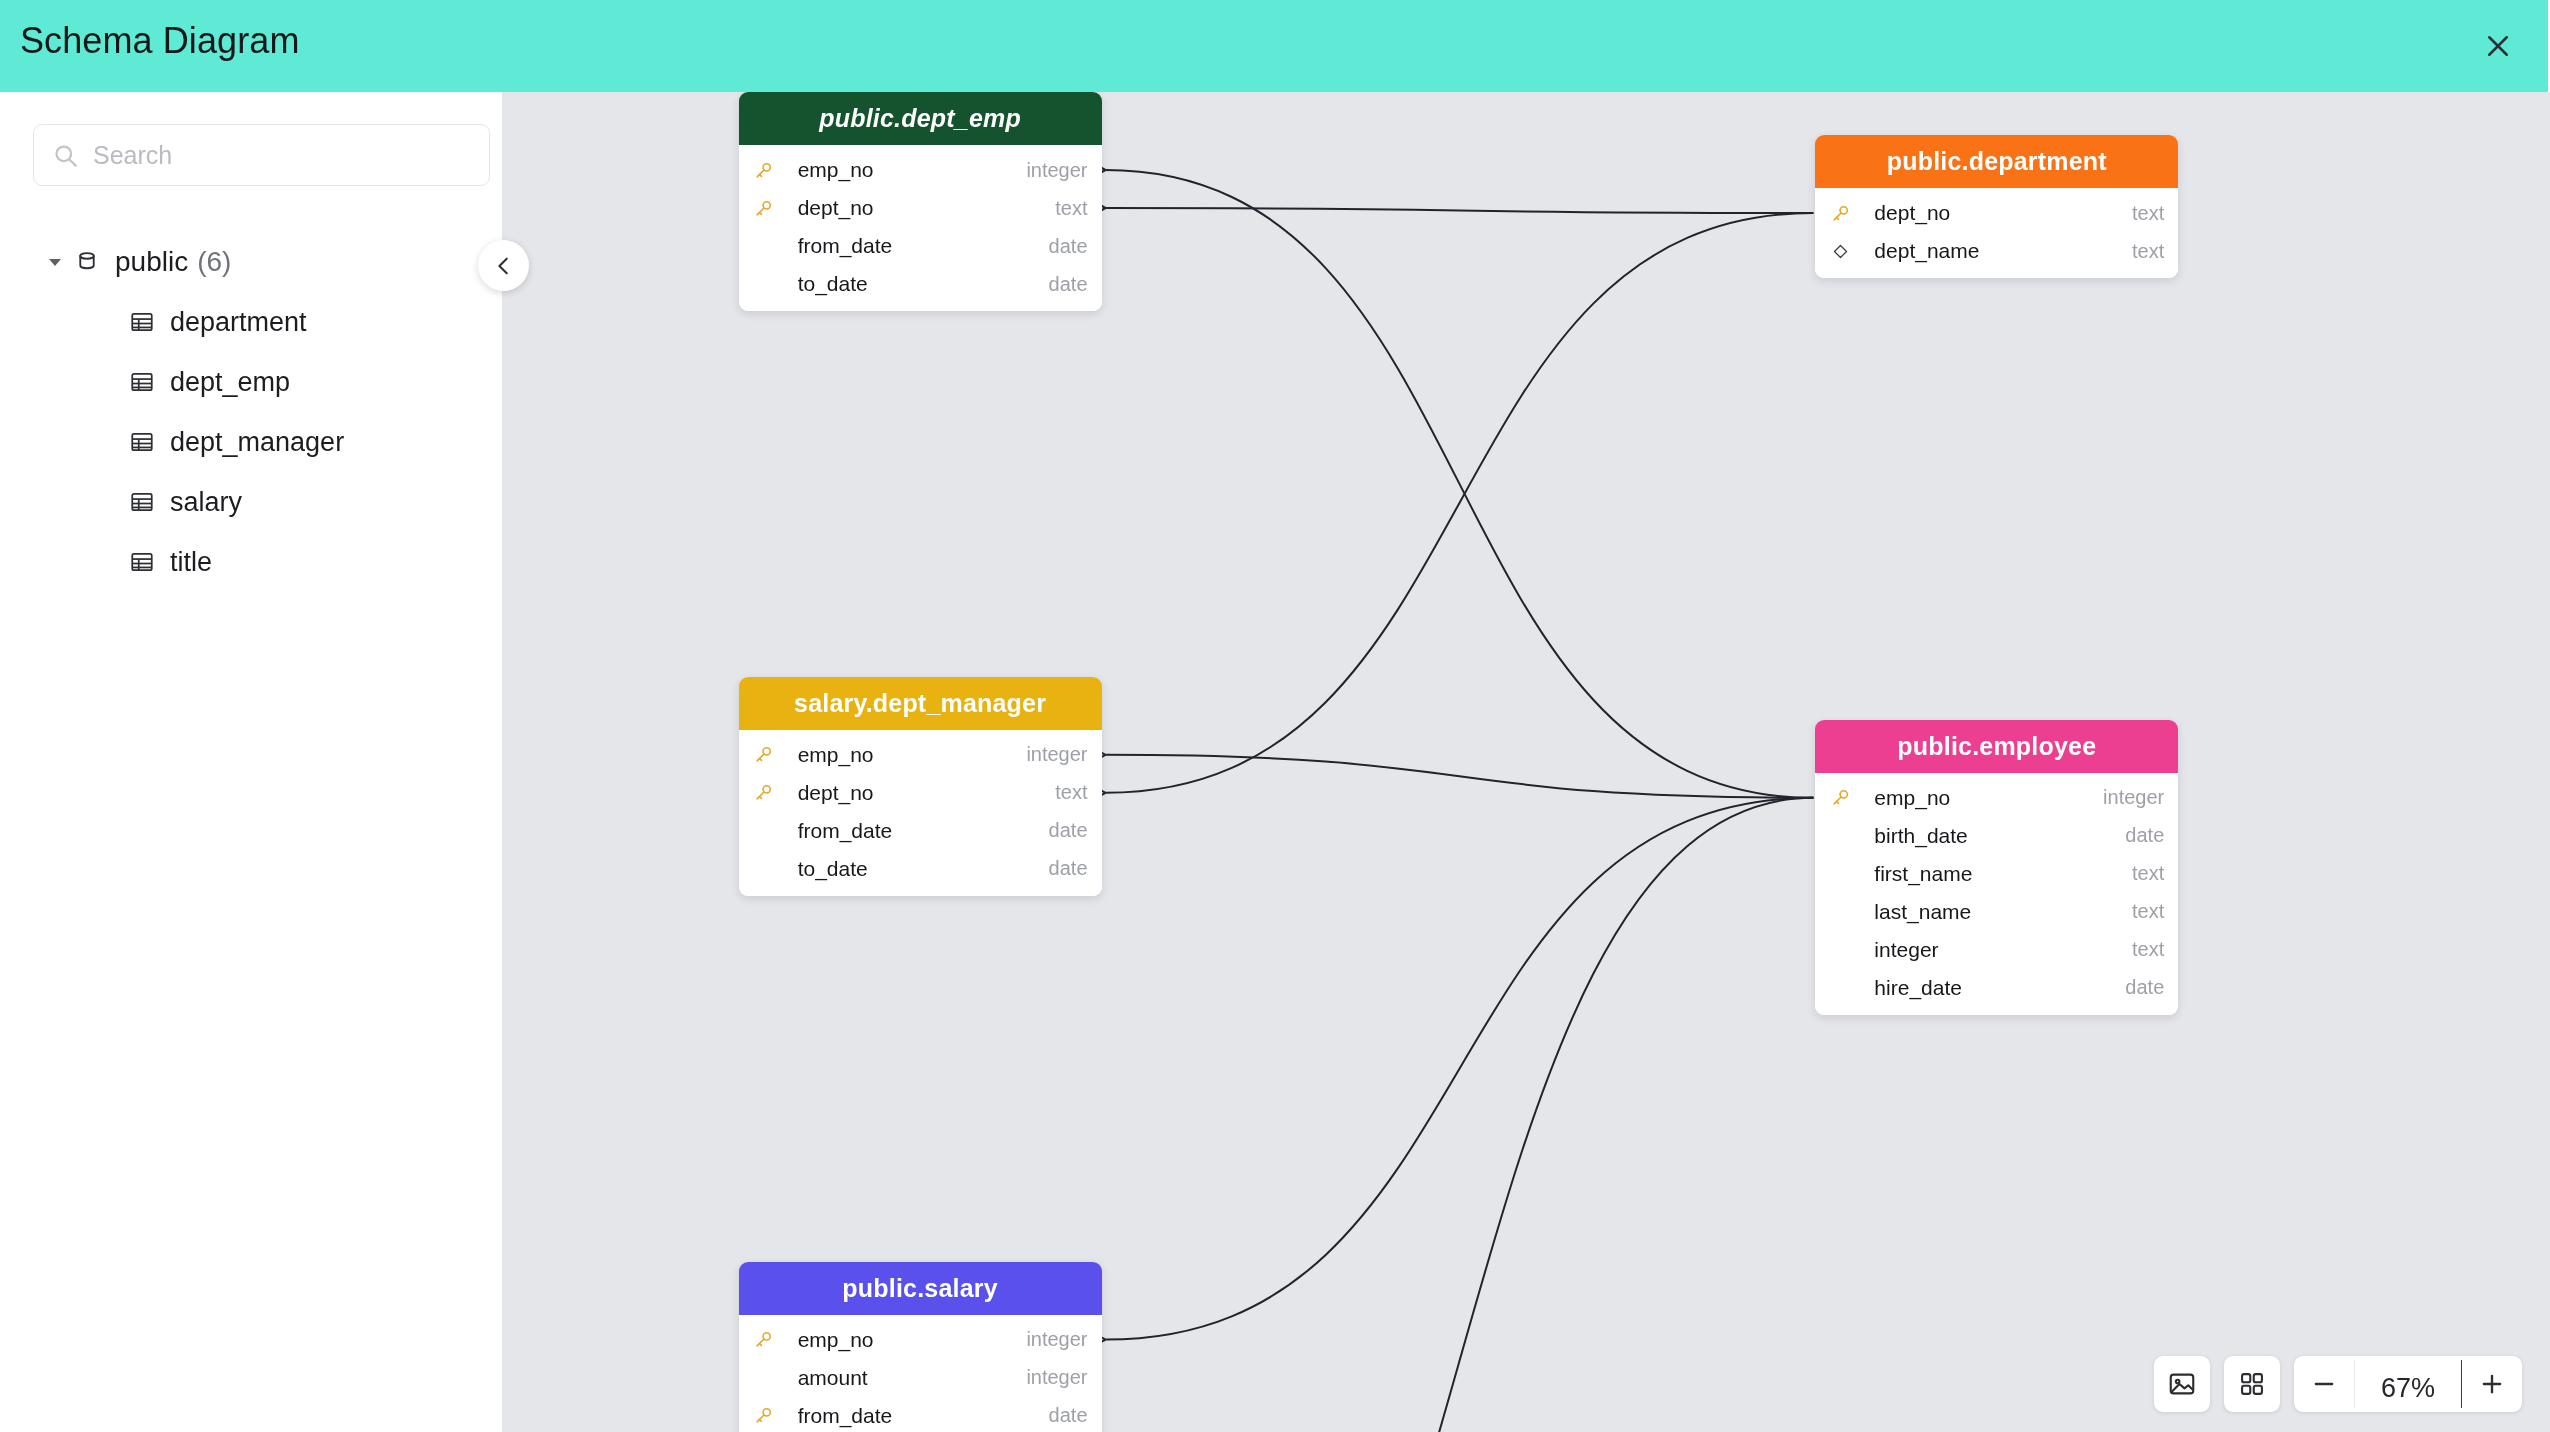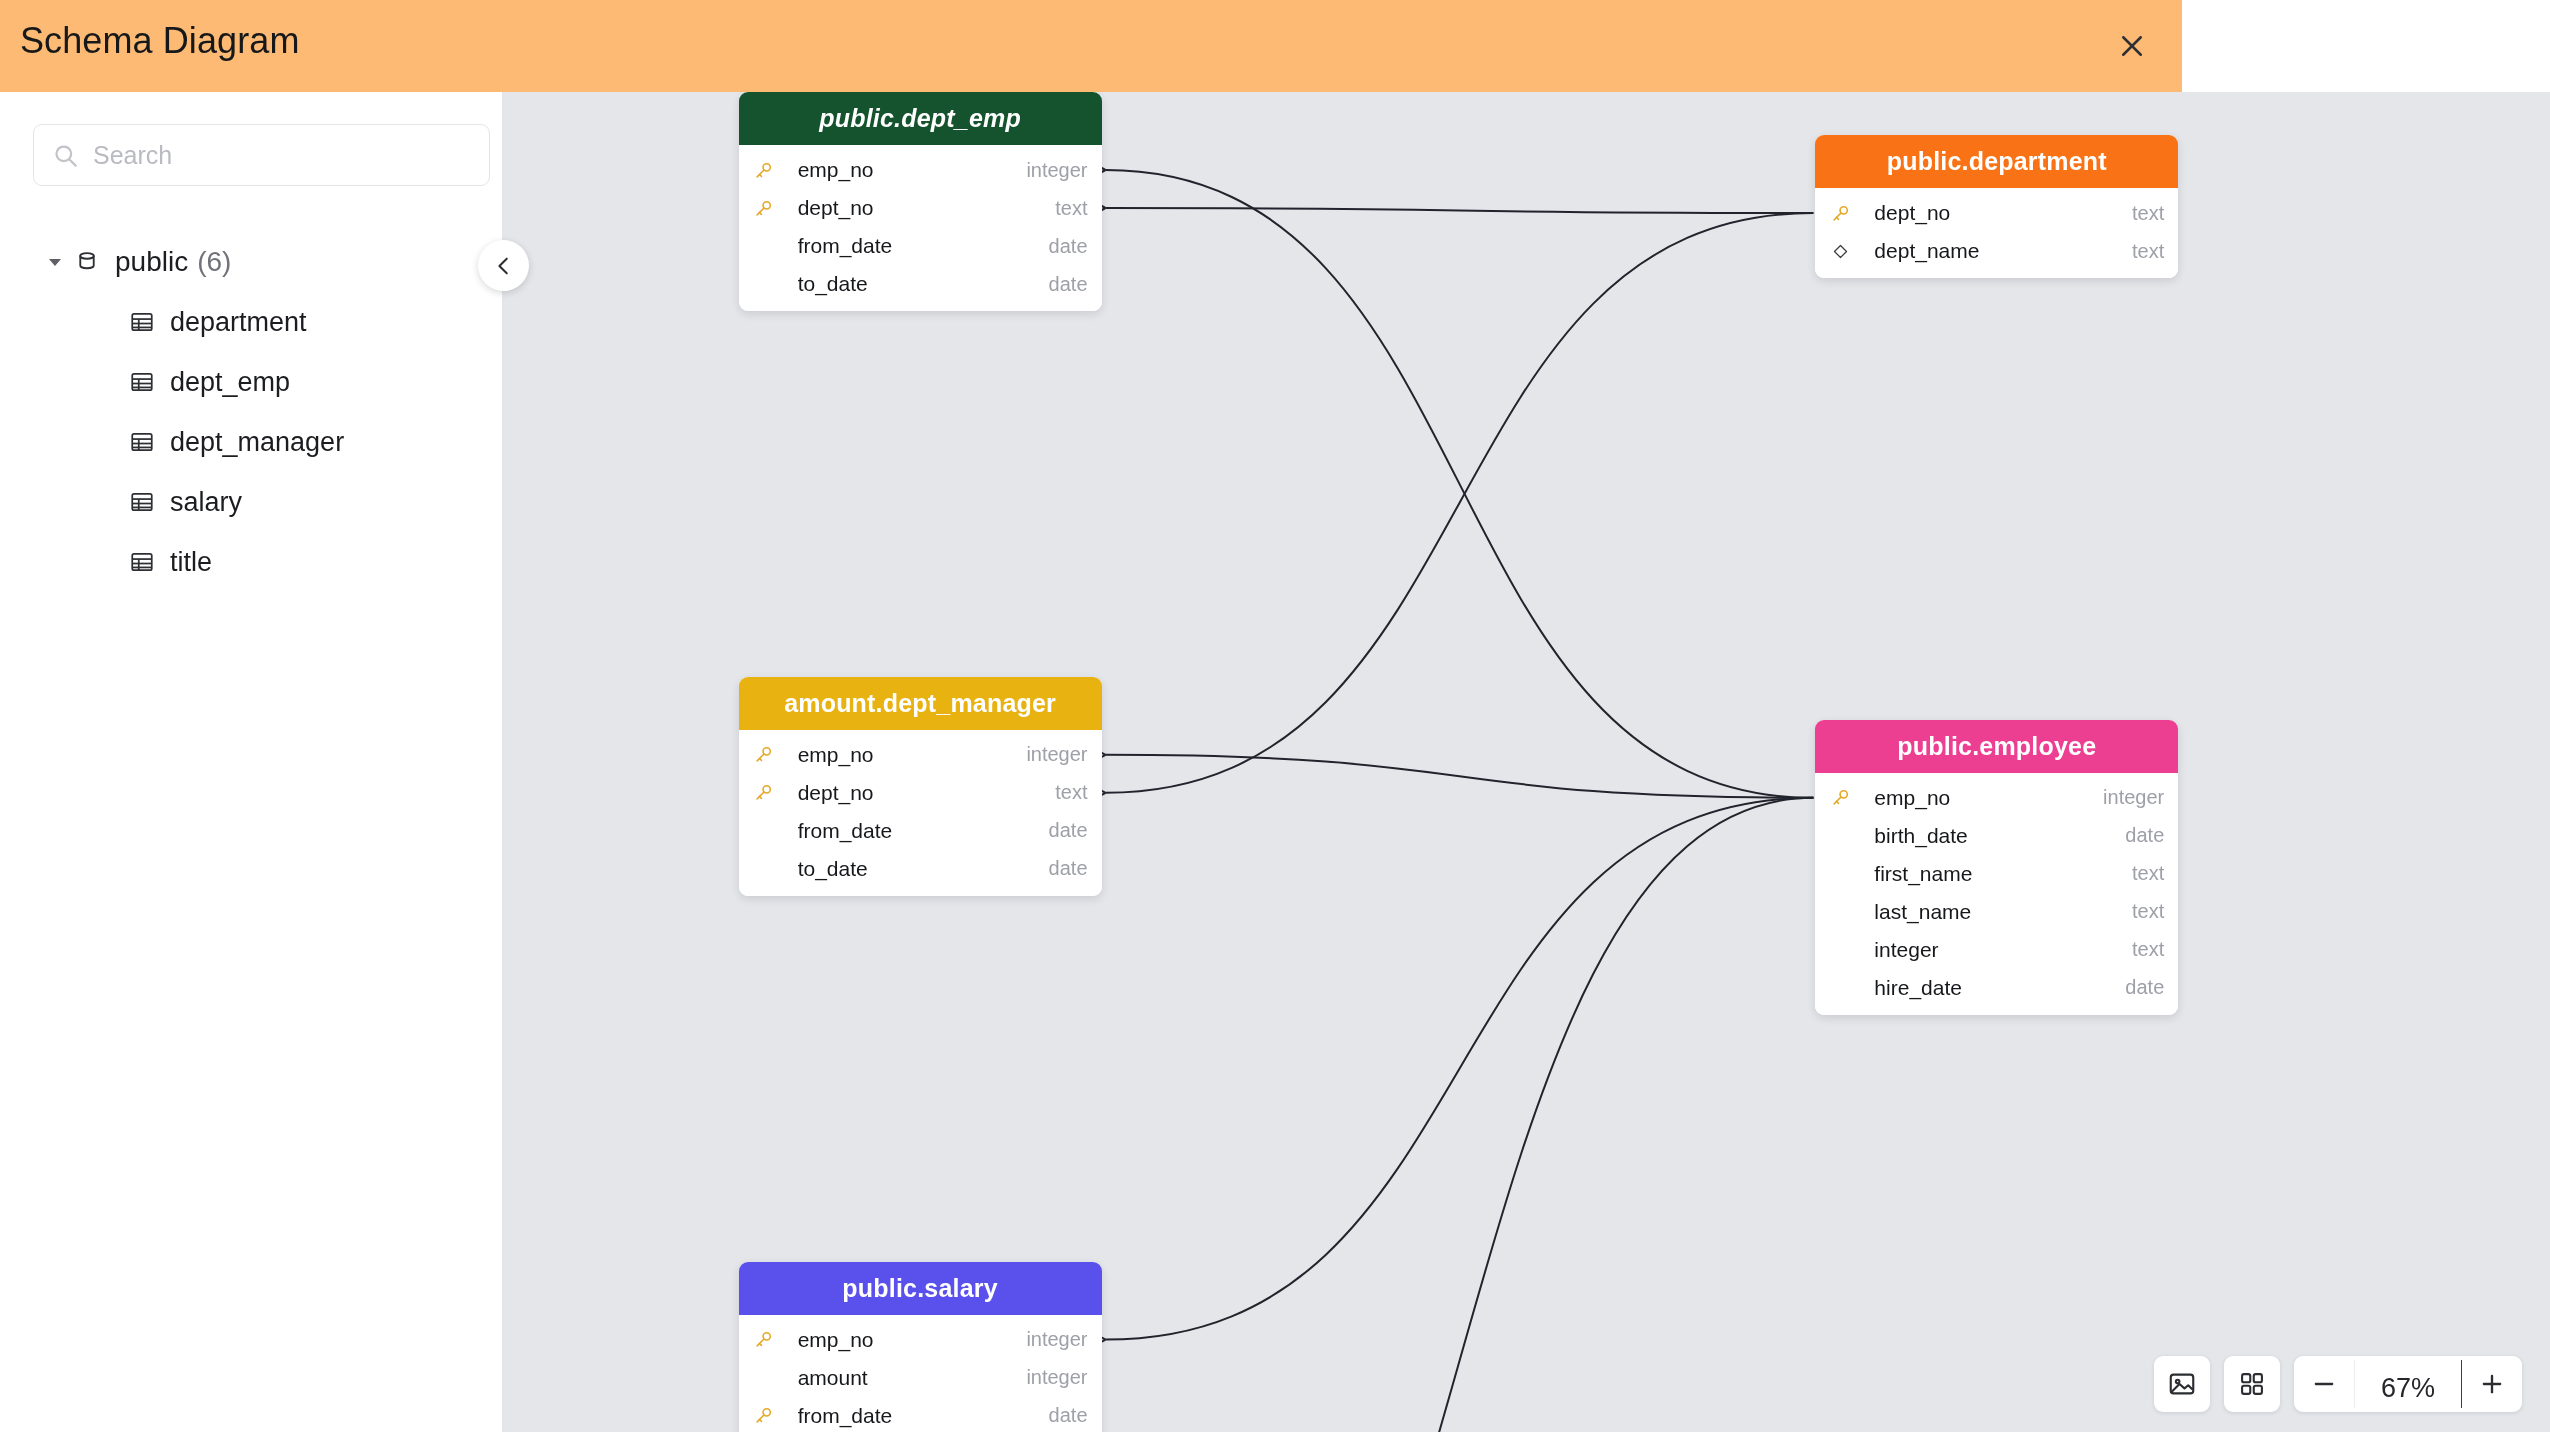--- a/index.html
+++ b/index.html
@@ -6,22 +6,22 @@
   html, body {
     width: 2550px; height: 1432px;
     font-family: "Liberation Sans", sans-serif;
     background: #ffffff;
     overflow: hidden;
   }
   #app { position: relative; width: 2550px; height: 1432px; background:#fff; }
 
   
   .header {
-    position: absolute; left:0; top:0; width:2182px; height:92px;
-    background:#fdba74;
+    position: absolute; left:0; top:0; width:2548px; height:92px;
+    background:#5eead4;
   }
   .header-title {
     position:absolute; left:20px; top:20px;
     font-size:36px; color:#17181a; font-weight:400; letter-spacing:0.1px;
   }
   .close-btn {
     position:absolute; right:22px; top:18px; width:56px; height:56px;
     display:flex; align-items:center; justify-content:center;
     cursor:pointer; border-radius:6px;
   }
@@ -321,21 +321,21 @@
                 <svg width="17" height="17" viewBox="0 0 24 24" fill="none" stroke="#3a3c41" stroke-width="1.8" stroke-linejoin="round">
                   <polygon points="12,3.5 20.5,12 12,20.5 3.5,12"></polygon>
                 </svg>
               </span>
               <span class="col-name">dept_name</span>
               <span class="col-type">text</span>
             </div>
           </div>
         </div>
         <div class="node" style="left: 235.64px; top: 584.8px; width: 362.92px;">
-          <div class="node-header" style="background: rgb(232, 178, 17);">amount.dept_manager</div>
+          <div class="node-header" style="background: rgb(232, 178, 17);">salary.dept_manager</div>
           <div class="node-body">
             <div class="col-row">
               <span class="col-icon">
                 <svg width="19" height="19" viewBox="0 0 24 24" fill="none" stroke="#e5a827" stroke-width="2" stroke-linecap="round" stroke-linejoin="round">
                   <circle cx="16" cy="8" r="4.6"></circle>
                   <line x1="12.6" y1="11.4" x2="4" y2="20"></line>
                   <line x1="7" y1="17" x2="9.4" y2="19.4"></line>
                 </svg>
               </span>
               <span class="col-name">emp_no</span>

